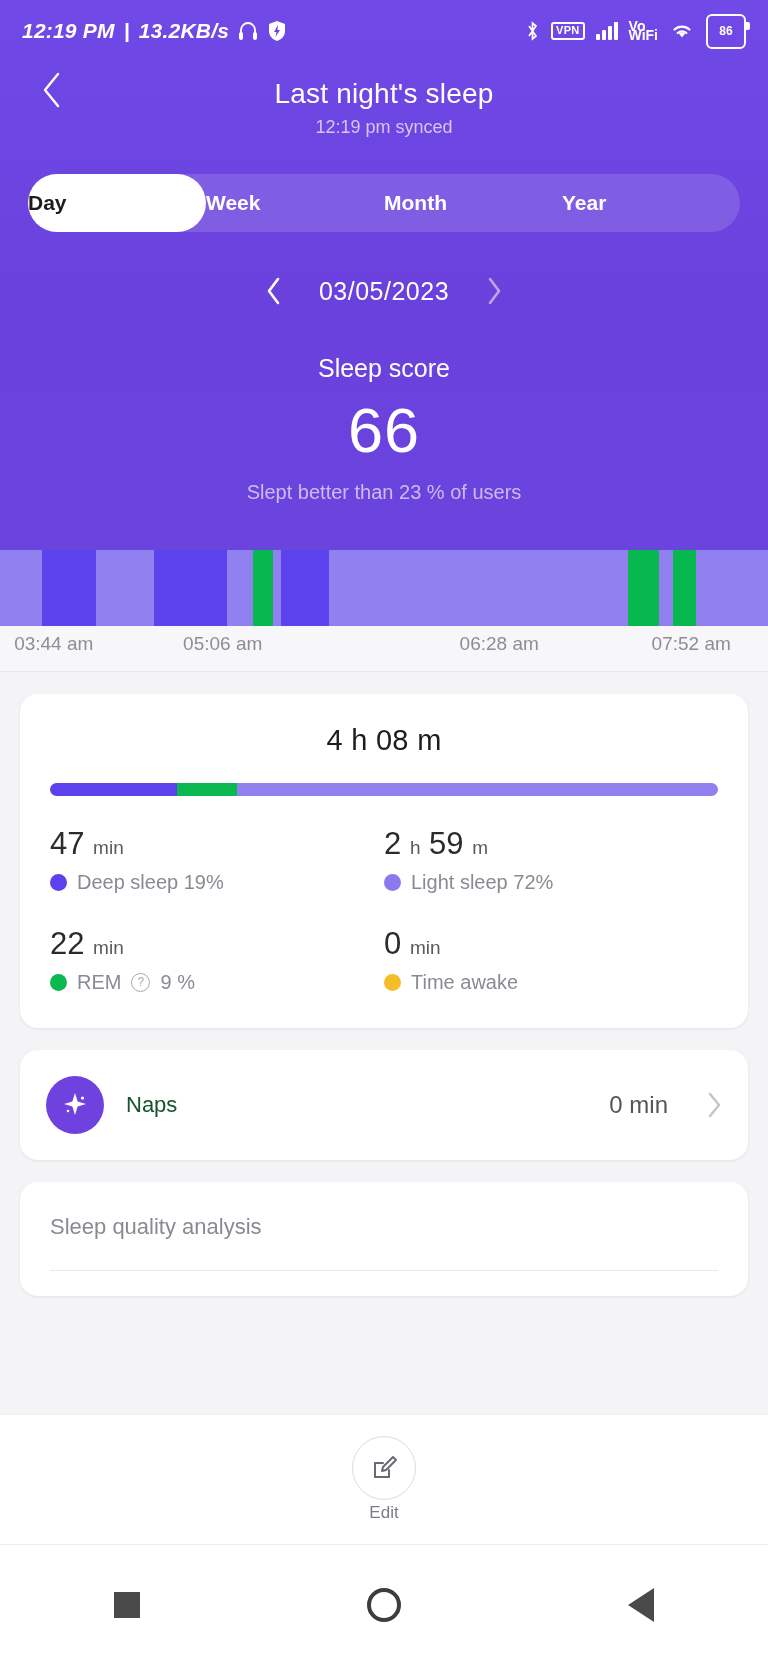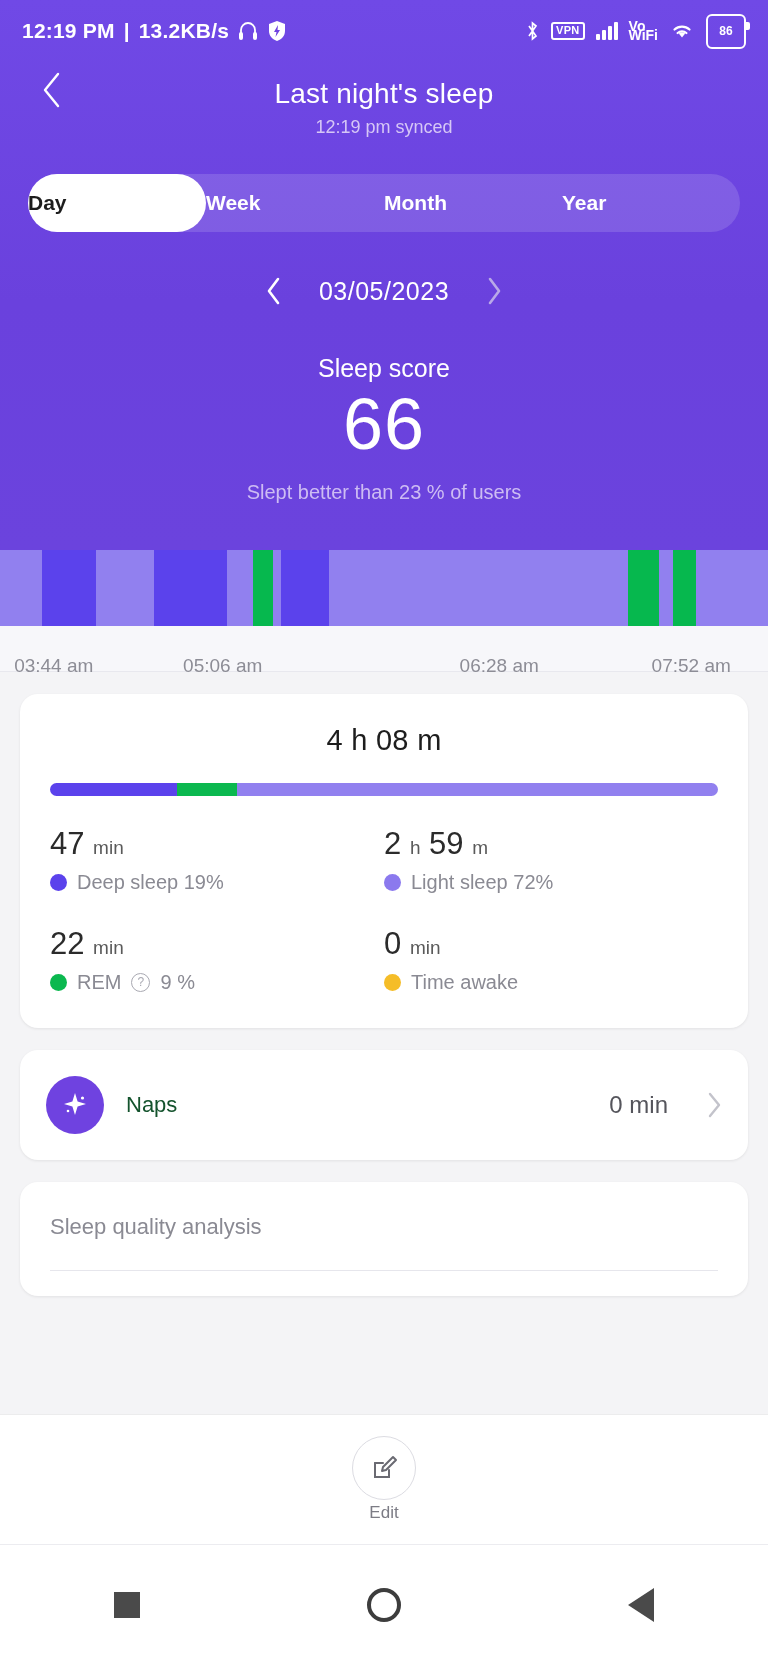--- a/index.html
+++ b/index.html
@@ -16,21 +16,21 @@
     background:linear-gradient(180deg,#7049e6 0%,#6a41dd 55%,#6b43dd 100%);
     padding-bottom:0;
   }
 
   
   .statusbar {
     height:62px; display:flex; align-items:center;
     justify-content:space-between; padding:0 22px; color:#fff;
   }
   .sb-left { display:flex; align-items:center; gap:9px; }
-  .sb-clock { font-size:21px; font-weight:bold; letter-spacing:.2px; }
+  .sb-clock { font-size:21px; font-weight:bold; letter-spacing:.2px;font-style:italic; }
   .sb-right { display:flex; align-items:center; gap:11px; }
   .ic { display:block; }
   .vpn-box {
     border:2px solid #fff; border-radius:3px; font-size:11px;
     font-weight:bold; padding:1px 3px; line-height:1.05; letter-spacing:.3px;
   }
   .volte { font-size:14px; font-weight:bold; line-height:9px; text-align:left; }
   .batt {
     width:40px; height:35px; border:2px solid #fff; border-radius:6px;
     position:relative; display:flex; align-items:center; justify-content:center;
@@ -69,33 +69,33 @@
     display:flex; align-items:center; justify-content:center;
     gap:28px; margin-top:42px;
   }
   .date-arrow { width:34px; height:34px; display:flex; align-items:center;
                 justify-content:center; cursor:pointer; }
   .date-label { color:#fff; font-size:25px; letter-spacing:.5px; }
 
   
   .score-wrap { text-align:center; padding-top:46px; }
   .score-title { color:#fff; font-size:25px; font-weight:400; }
-  .score-value { color:#fff; font-size:72px; font-weight:300; line-height:1.05;
-                 margin-top:4px; letter-spacing:1px; }
+  .score-value { color:#fff; font-size:63px; font-weight:300; line-height:1.05;
+                 margin-top:14px; letter-spacing:1px; }
   .score-note { color:#cdbcf3; font-size:20px; margin-top:18px; padding-bottom:46px; }
 
   
   .hypno { display:flex; height:76px; width:100%; }
   .hypno span { display:block; height:100%; }
   .axis {
     height:46px; background:#f7f7fa; position:relative;
     border-bottom:1px solid #e8e8ee;
   }
   .axis span {
-    position:absolute; top:29px; font-size:19px; color:#8d8d96;
+    position:absolute; top:7px; font-size:19px; color:#8d8d96;
     transform:translateX(-50%); white-space:nowrap;
   }
 
   
   .content { background:#f4f4f6; padding:22px 20px 0; }
   .card {
     background:#fff; border-radius:18px; box-shadow:0 1px 3px rgba(0,0,0,.08);
     margin-bottom:22px;
   }
 

